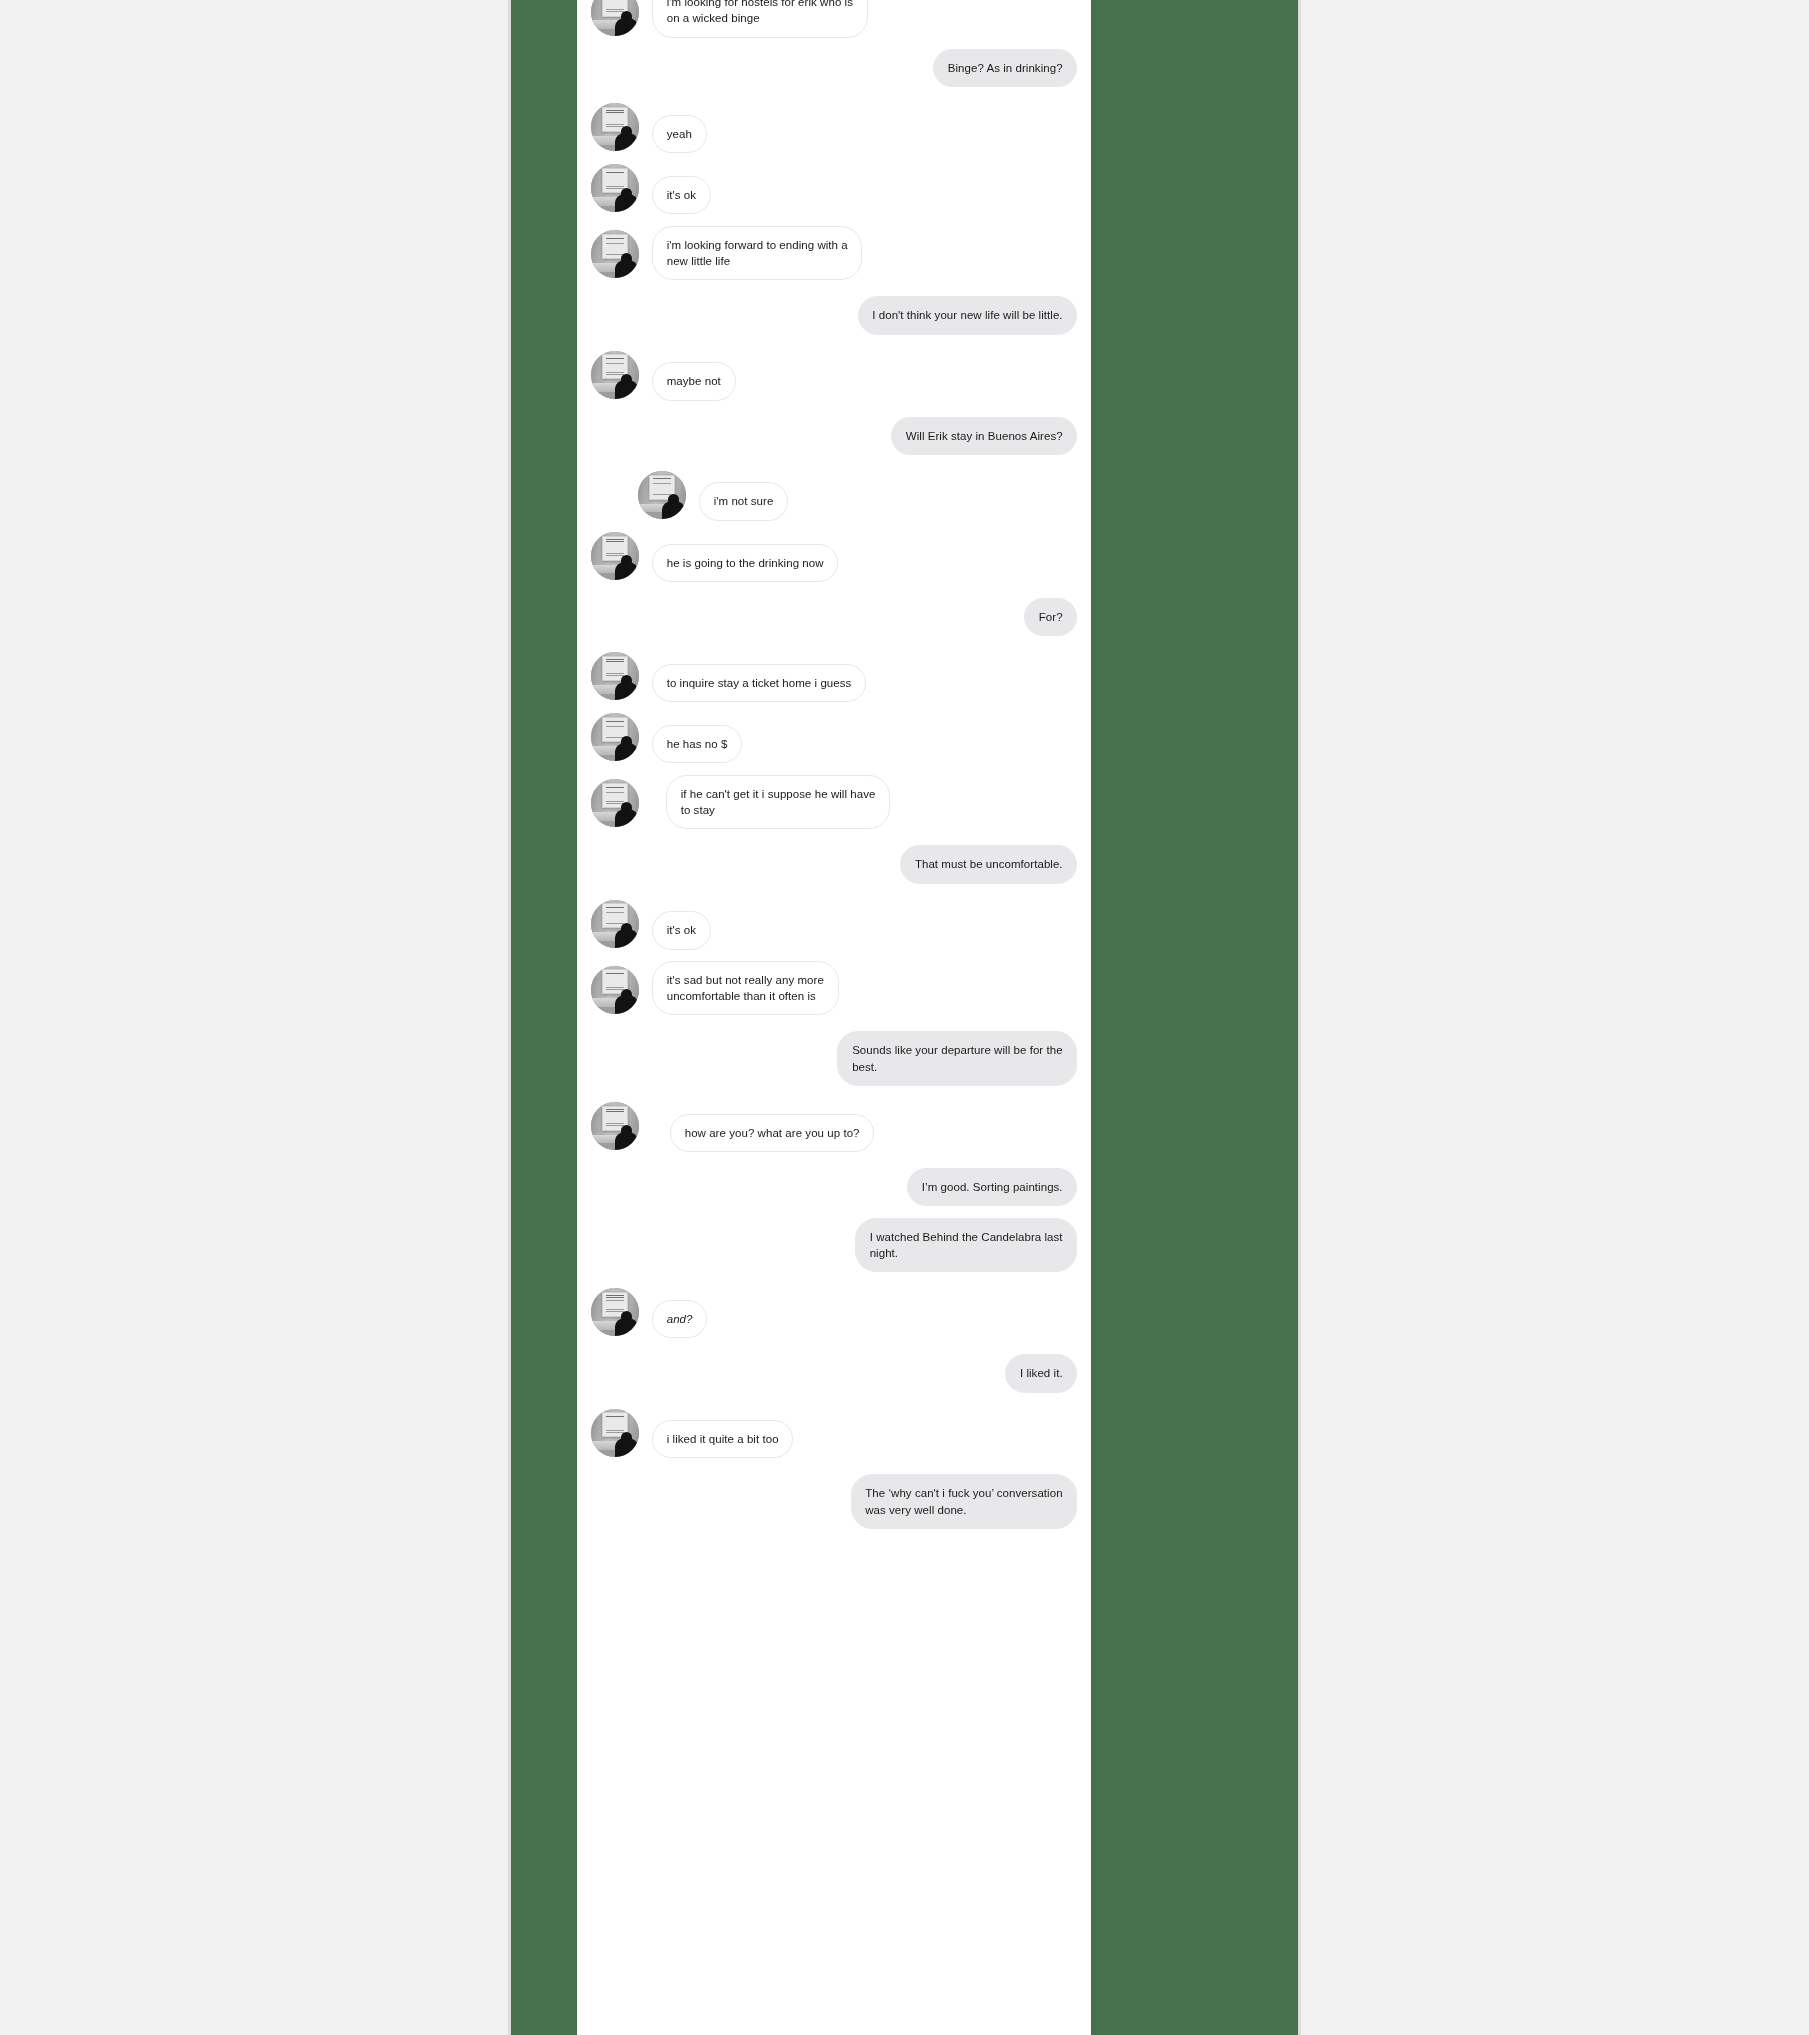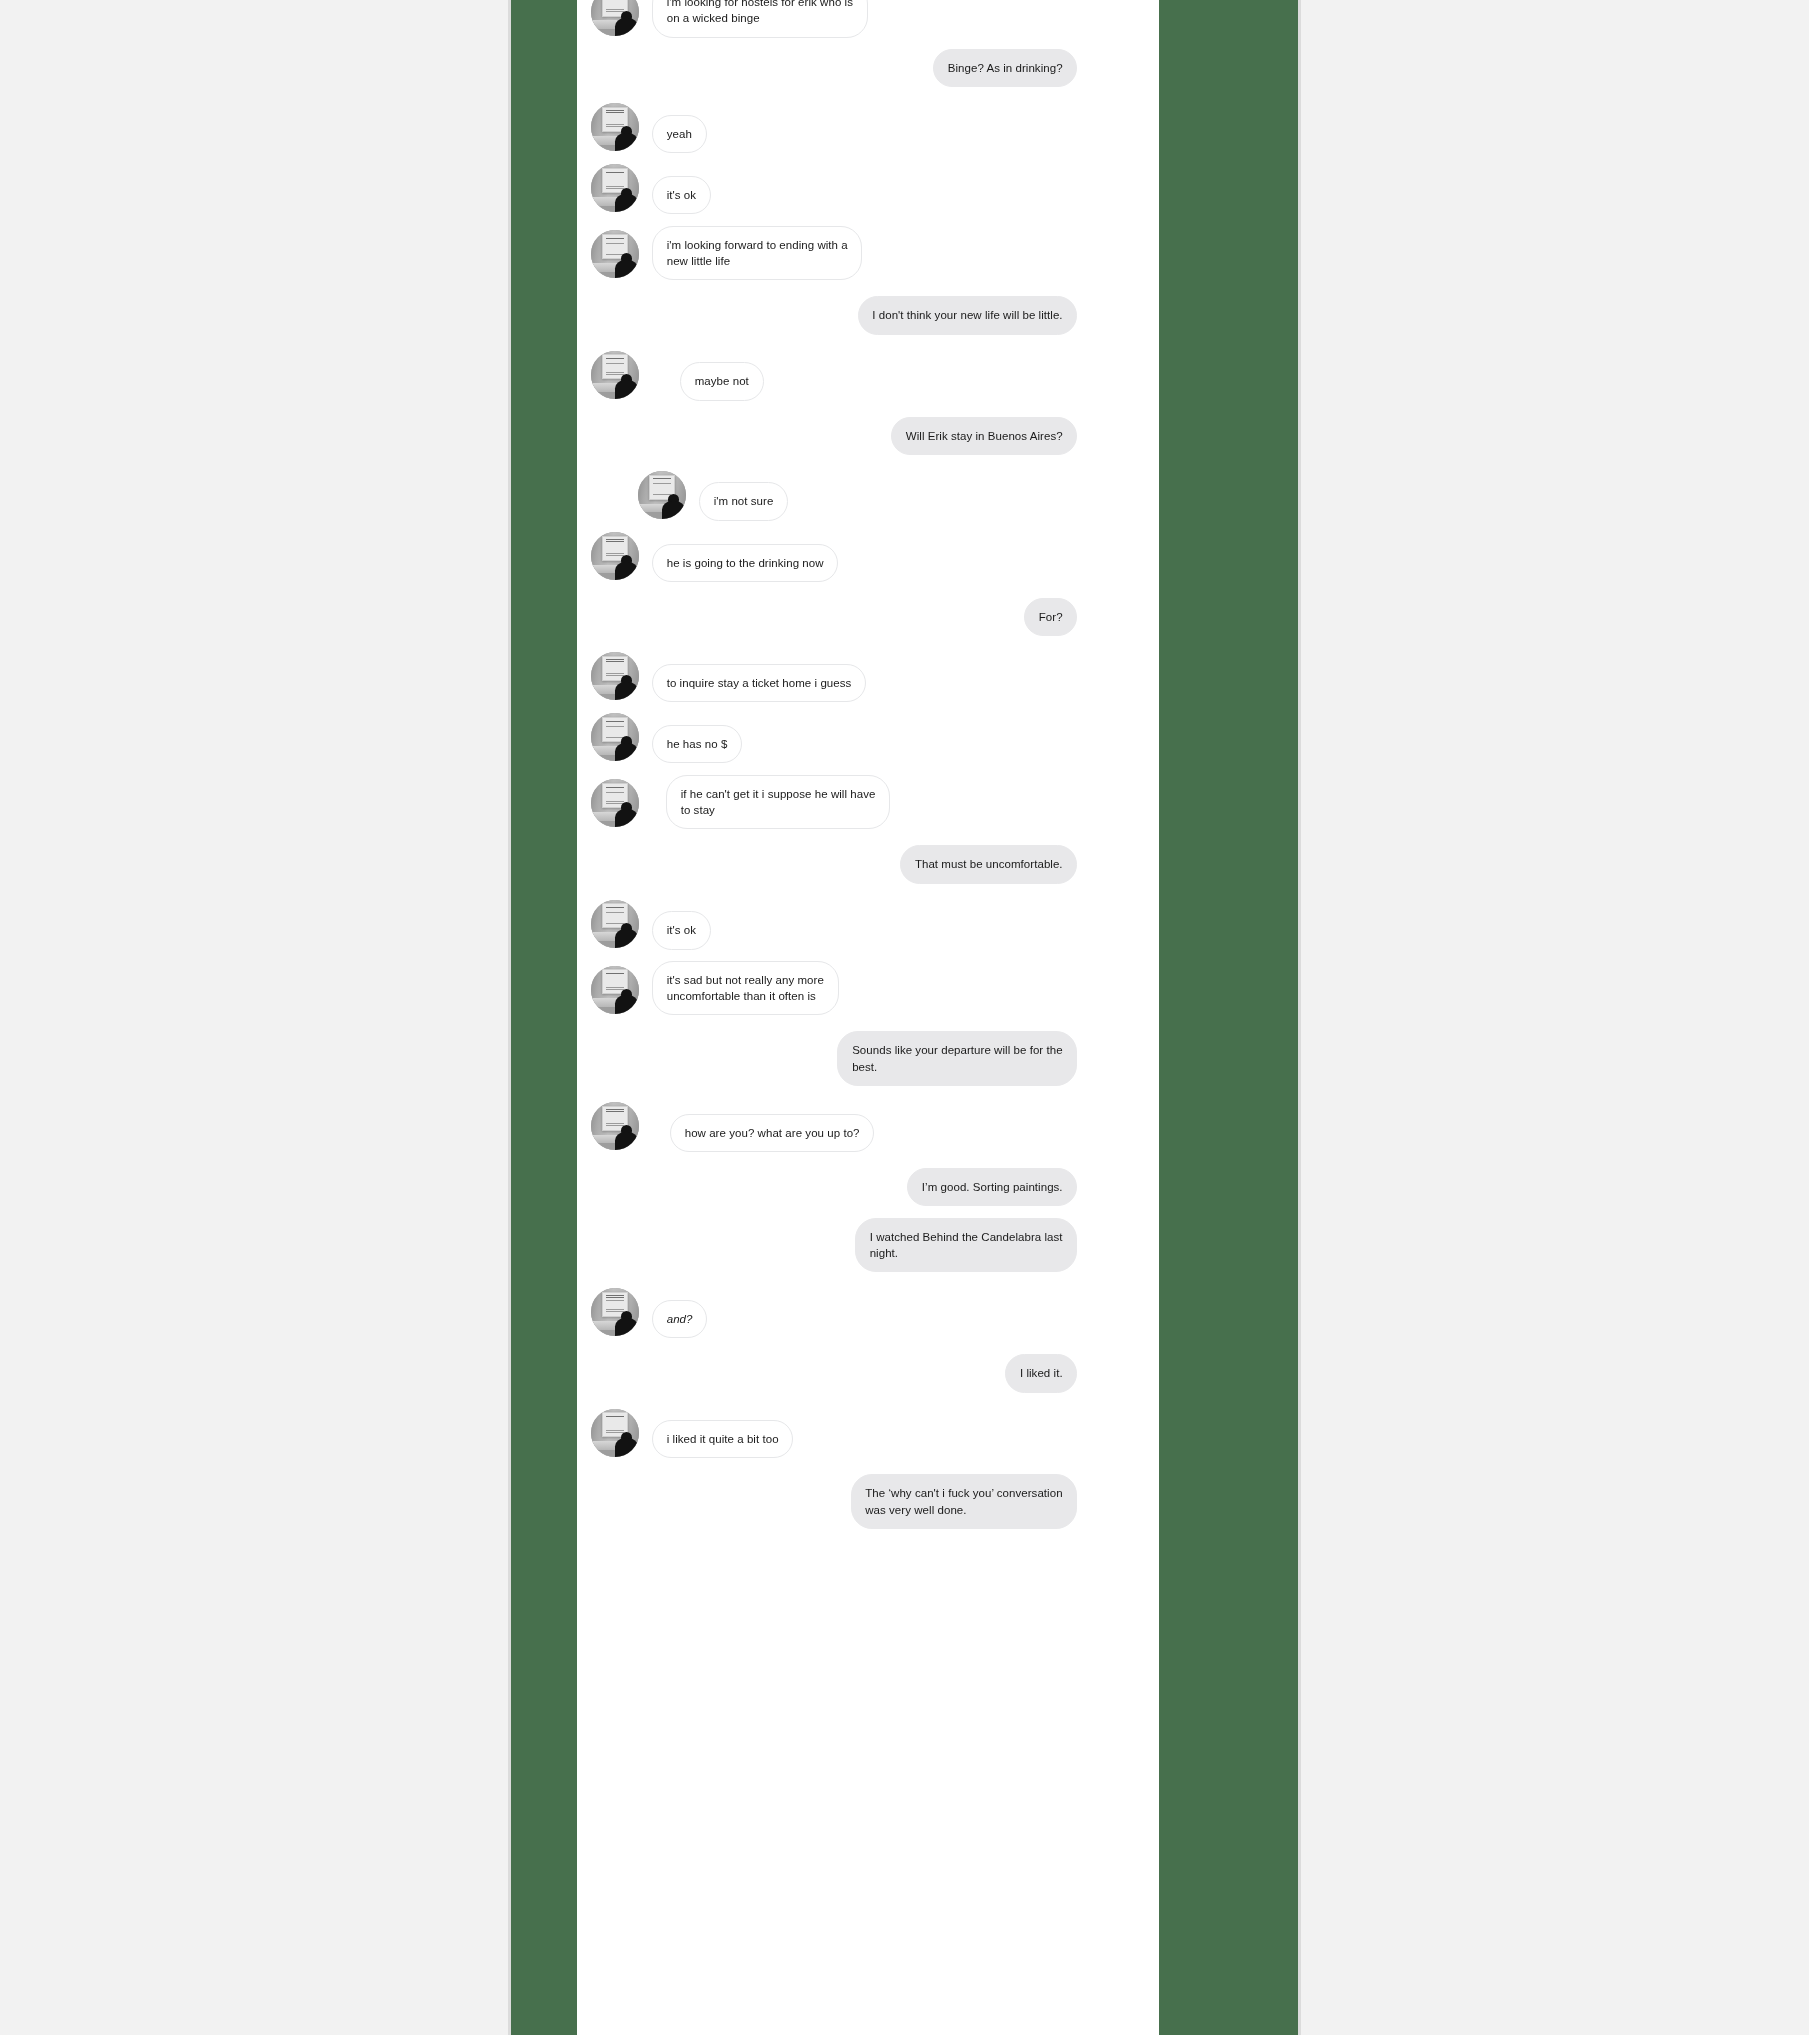--- a/index.html
+++ b/index.html
@@ -38,21 +38,21 @@
     width: 787px;
     height: 2035px;
     background: #47704d;
   }
 
   
   .chat-sheet {
     position: absolute;
     top: 0;
     left: 577px;
-    width: 582px;
+    width: 514px;
     height: 2035px;
     background: #ffffff;
     overflow: hidden;
   }
 
   .thread {
     position: relative;
     width: 514px;
     padding: 0 0 0 0;
   }
@@ -250,21 +250,21 @@
               <div class="av-person-head"></div>
               <div class="av-person-body"></div>
             </div>
           </div>
           <div class="bubble in">i'm looking forward to ending with a
 new little life</div>
         </div>
         <div class="msg-row outgoing" style="margin-top: 16px;">
           <div class="bubble out">I don't think your new life will be little.</div>
         </div>
-        <div class="msg-row incoming" style="margin-top: 16px; gap: 28px;">
+        <div class="msg-row incoming" style="margin-top: 16px;">
           <div class="avatar-slot">
             <div class="avatar">
               <div class="av-wall"></div>
               <div class="av-frame"></div>
               <div class="av-ledge"></div>
               <div class="av-ledge2"></div>
               <div class="av-person-head"></div>
               <div class="av-person-body"></div>
             </div>
           </div>

